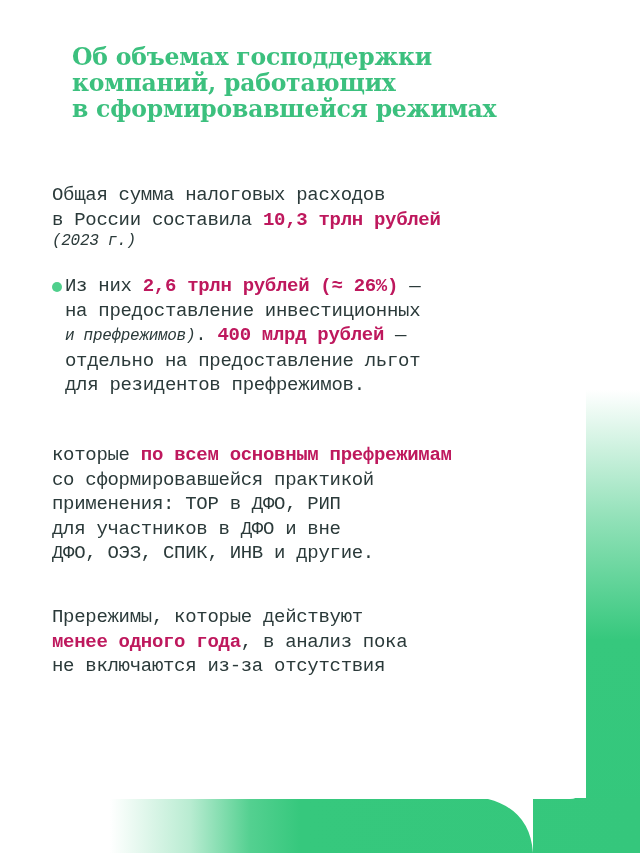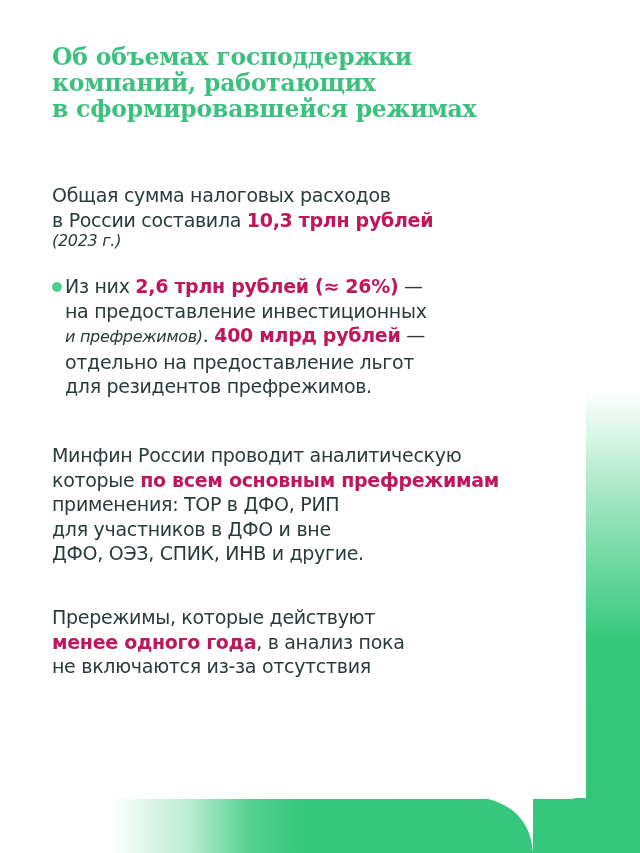--- a/index.html
+++ b/index.html
@@ -22,24 +22,24 @@
   }
   .tail {
     position:absolute; left:480px; top:798px; width:54px; height:55px;
   }
   .title {
     position:absolute; left:52px; top:44px; margin:0;
     font-family: "DejaVu Serif", "Liberation Serif", serif;
     font-weight:bold; font-size:23.5px; line-height:26px; color:#3cc07e;
     letter-spacing:-0.2px;
   }
-  .title span { display:block; }
+  .title span { display:block;margin-left:20px; }
   .p {
     position:absolute; left:52px; margin:0;
-    font-size:19px; line-height:24.5px; color:#2b3a3a; letter-spacing:-0.3px;
+    font-size:19px; line-height:24.5px; color:#2b3a3a; letter-spacing:-0.3px;font-family:Liberation Mono, monospace;
   }
   .p .line { display:block; white-space:nowrap; }
   .hl { color:#be185d; font-weight:bold; }
   .it { font-style:italic; font-size:16px; }
   .bullet-dot {
     position:absolute; left:52px; top:282px; width:10px; height:10px;
     border-radius:50%; background:#4fcf8c;
   }
 </style>
 </head>
@@ -68,22 +68,22 @@
 <div class="bullet-dot"></div>
 <div class="p" style="top:274px; left:65px;">
   <span class="line"><span>Из них </span><span class="hl">2,6 трлн рублей (≈ 26%)</span><span> —</span></span>
   <span class="line">на предоставление инвестиционных</span>
   <span class="line"><span class="it">и префрежимов)</span><span>. </span><span class="hl">400 млрд рублей</span><span> —</span></span>
   <span class="line">отдельно на предоставление льгот</span>
   <span class="line">для резидентов префрежимов.</span>
 </div>
 
 <div class="p" style="top:443px;">
-  <span class="line">Минфин России проводит аналитическую</span>
   <span class="line"><span>которые </span><span class="hl">по всем основным префрежимам</span></span>
+  <span class="line">со сформировавшейся практикой</span>
   <span class="line">применения: ТОР в ДФО, РИП</span>
   <span class="line">для участников в ДФО и вне</span>
   <span class="line">ДФО, ОЭЗ, СПИК, ИНВ и другие.</span>
 </div>
 
 <div class="p" style="top:605px;">
   <span class="line">Прережимы, которые действуют</span>
   <span class="line"><span class="hl">менее одного года</span><span>, в анализ пока</span></span>
   <span class="line">не включаются из-за отсутствия</span>
 </div>

